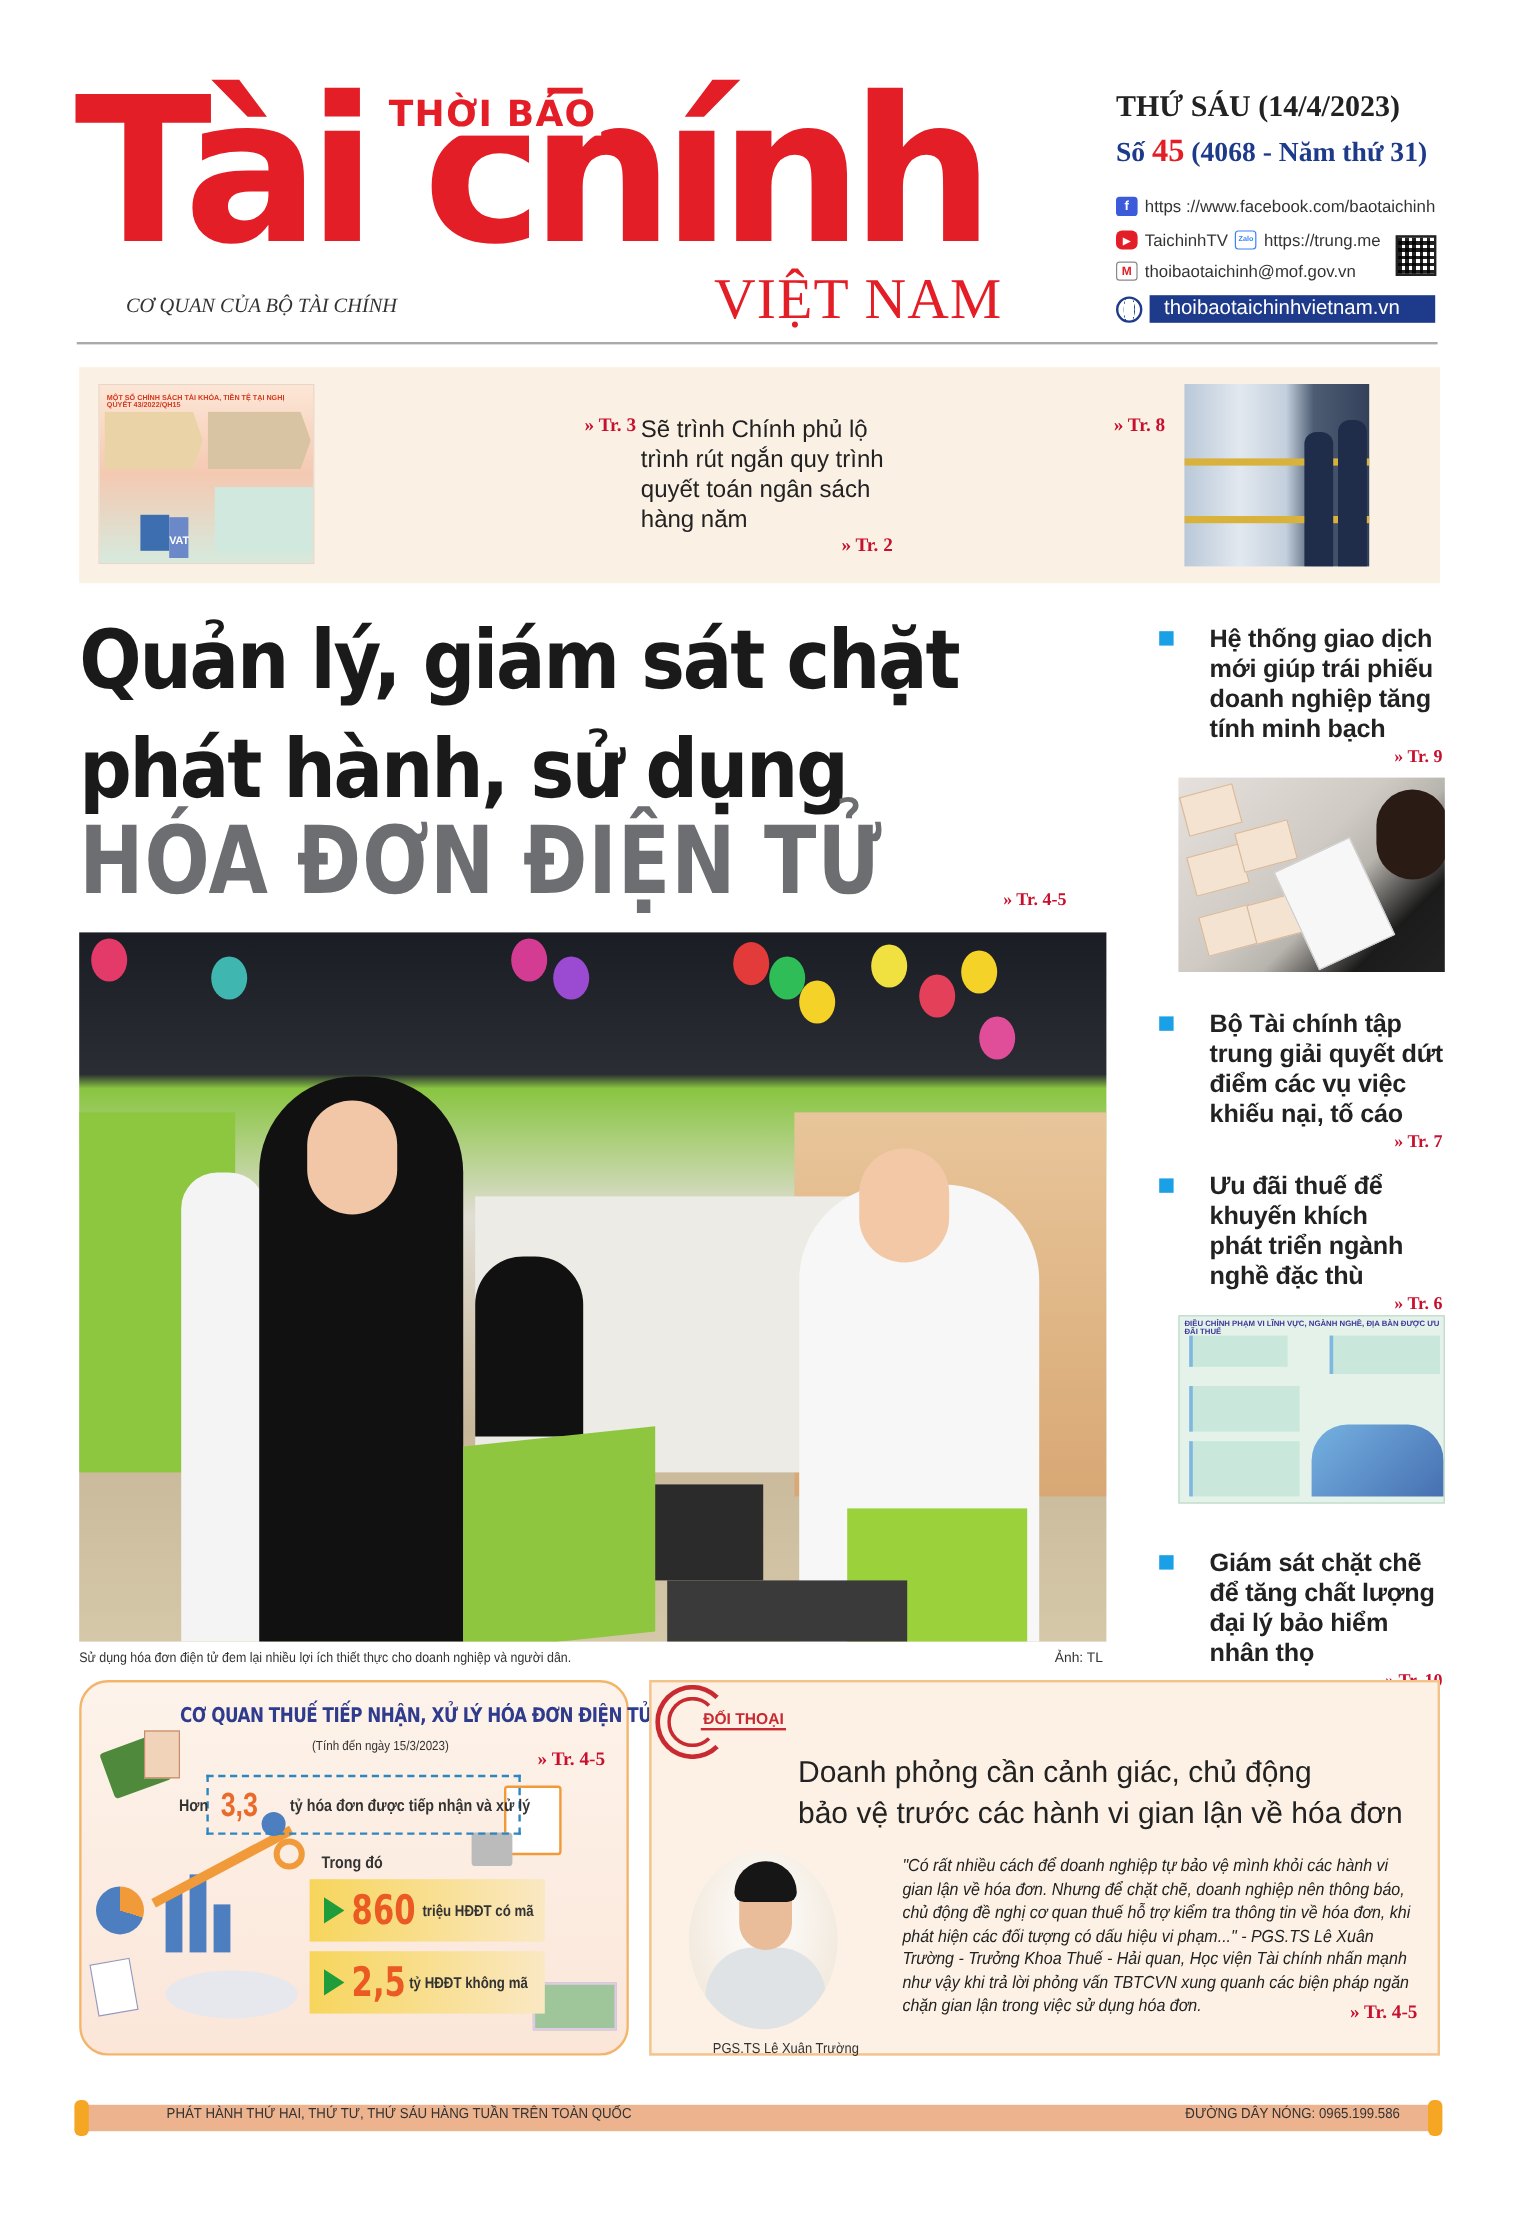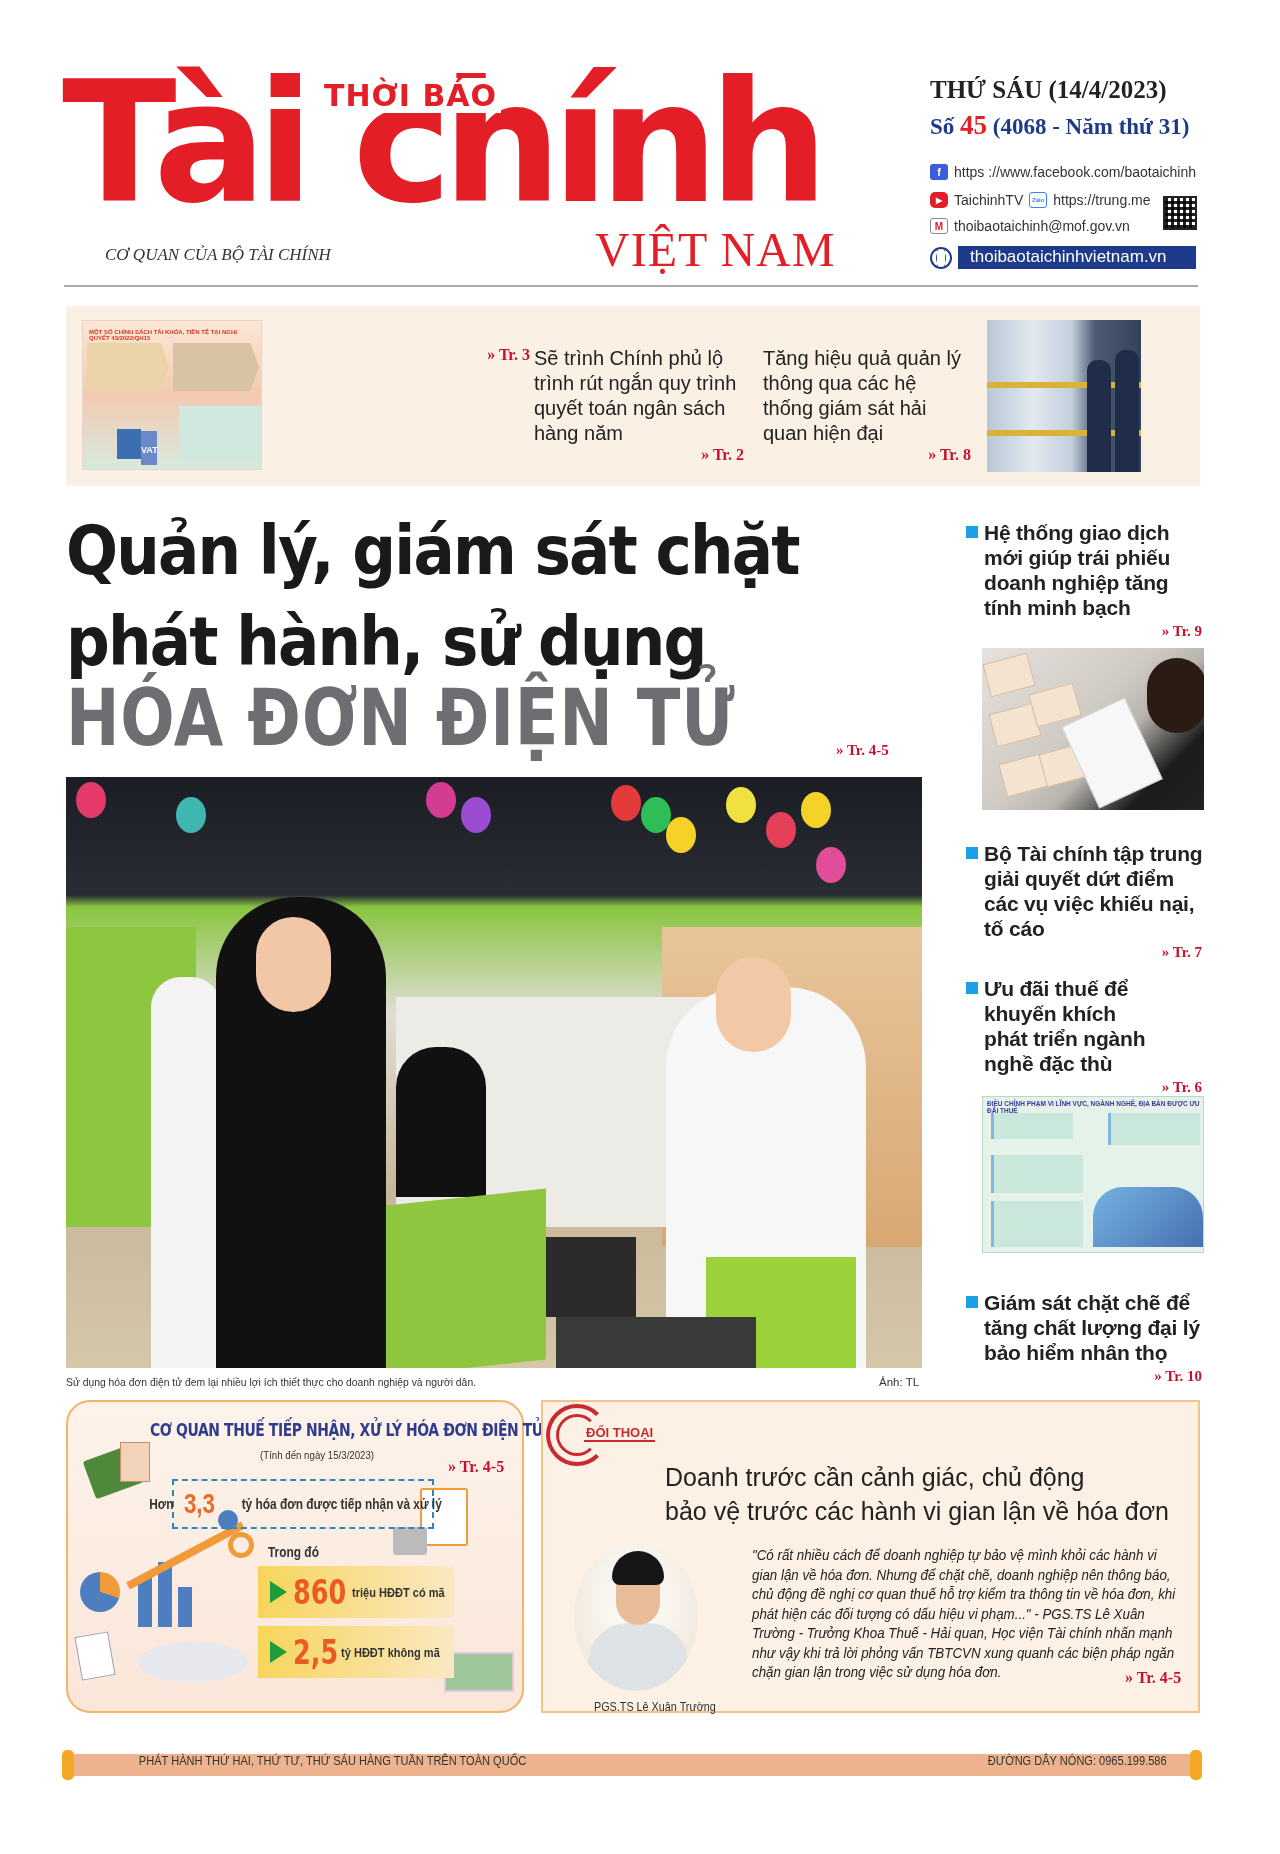--- a/index.html
+++ b/index.html
@@ -70,21 +70,21 @@
   .main-photo .pos { position: absolute; left: 480px; top: 460px; width: 90px; height: 80px; background: #2b2b2b; }
   .main-photo .counter { position: absolute; left: 490px; top: 540px; width: 200px; height: 60px; background: #3a3a3a; }
 
   .caption { left: 66px; top: 1376px; font-size: 11.5px; color: #333; transform: scaleX(0.9); transform-origin: left top; white-space: nowrap; }
   .credit { left: 879px; top: 1376px; font-size: 11.5px; color: #333; }
 
   
   .side-item { left: 966px; width: 240px; }
   .side-item .row { display: flex; gap: 6px; }
   .side-bullet { width: 12px; height: 12px; background: #1aa0e6; margin-top: 6px; flex: 0 0 12px; }
-  .side-title { font-size: 21px; line-height: 25px; color: #222; font-weight: bold; letter-spacing: -0.2px; }
+  .side-title { font-size: 21px; line-height: 25px; color: #222; font-weight: bold; letter-spacing: -0.2px; margin-left: 24px; }
   .side-item .tr-link { margin-top: 3px; padding-right: 4px; font-size: 15px; }
   .side-photo1 { left: 982px; top: 648px; width: 222px; height: 162px; overflow: hidden;
       background: linear-gradient(135deg, #e6e1dc 0%, #cfcac4 45%, #b7b3ad 60%, #1b1b1b 80%, #222 100%); }
   .side-photo1 .paper { position: absolute; width: 46px; height: 34px; background: #f3e3d0; border: 1px solid #d8b89a; transform: rotate(-15deg); }
   .side-photo1 .sheet { position: absolute; left: 95px; top: 60px; width: 70px; height: 90px; background: #f7f7f7; transform: rotate(-25deg); border: 1px solid #ccc; }
   .side-photo1 .head { position: absolute; left: 165px; top: 10px; width: 60px; height: 75px; background: #2a1c15; border-radius: 30px; }
   .side-info { left: 982px; top: 1096px; width: 222px; height: 157px; background: #e4f2ea; border: 1px solid #b9d9c6; overflow: hidden; }
   .side-info .hd { position: absolute; left: 4px; top: 3px; font-size: 6.5px; font-weight: bold; color: #3a3a9a; }
   .side-info .bx { position: absolute; background: #c9e8db; border-left: 3px solid #7fb7e1; }
   .side-info .iso { position: absolute; left: 110px; top: 90px; width: 110px; height: 60px; background: linear-gradient(135deg,#5aa2e0,#1f4fa3); border-radius: 30px 30px 0 0; opacity: .8; }
@@ -170,21 +170,20 @@
 </div>
 
 <div class="abs" style="left:330px;top:346px;width:200px;">
   <div class="tr-link">» Tr. 3</div>
 </div>
 <div class="abs" style="left:534px;top:346px;width:210px;">
   <div class="teaser-item">Sẽ trình Chính phủ lộ trình rút ngắn quy trình quyết toán ngân sách hàng năm</div>
   <div class="tr-link">» Tr. 2</div>
 </div>
 <div class="abs" style="left:763px;top:346px;width:208px;">
-  <div class="teaser-item">Tăng hiệu quả quản lý thông qua các hệ thống giám sát hải quan hiện đại</div>
   <div class="tr-link">» Tr. 8</div>
 </div>
 <div class="abs teaser-img2">
   <div class="pallet" style="top:62px"></div>
   <div class="pallet" style="top:110px"></div>
   <div class="officer" style="left:100px;top:40px;height:112px;"></div>
   <div class="officer" style="left:128px;top:30px;height:122px;"></div>
 </div>
 
 <div class="abs headline">
@@ -304,21 +303,21 @@
   <span class="tri"></span>
   <span class="num">2,5</span>
   <span class="unit">tỷ HĐĐT không mã</span>
 </div>
 
 <div class="abs interview"></div>
 <div class="abs doithoai-ring"></div>
 <div class="abs doithoai-ring2"></div>
 <div class="abs doithoai">ĐỐI THOẠI</div>
 <div class="abs int-title">
-  <div>Doanh trước cần cảnh giác, chủ động</div>
+  <div>Doanh phỏng cần cảnh giác, chủ động</div>
   <div>bảo vệ trước các hành vi gian lận về hóa đơn</div>
 </div>
 <div class="abs portrait">
   <div class="shirt"></div>
   <div class="face"></div>
   <div class="hair"></div>
 </div>
 <div class="abs portrait-name">PGS.TS Lê Xuân Trường</div>
 <div class="abs quote">"Có rất nhiều cách để doanh nghiệp tự bảo vệ mình khỏi các hành vi gian lận về hóa đơn. Nhưng để chặt chẽ, doanh nghiệp nên thông báo, chủ động đề nghị cơ quan thuế hỗ trợ kiểm tra thông tin về hóa đơn, khi phát hiện các đối tượng có dấu hiệu vi phạm..." - PGS.TS Lê Xuân Trường - Trưởng Khoa Thuế - Hải quan, Học viện Tài chính nhấn mạnh như vậy khi trả lời phỏng vấn TBTCVN xung quanh các biện pháp ngăn chặn gian lận trong việc sử dụng hóa đơn.</div>
 <div class="abs tr-link quote-tr">» Tr. 4-5</div>

